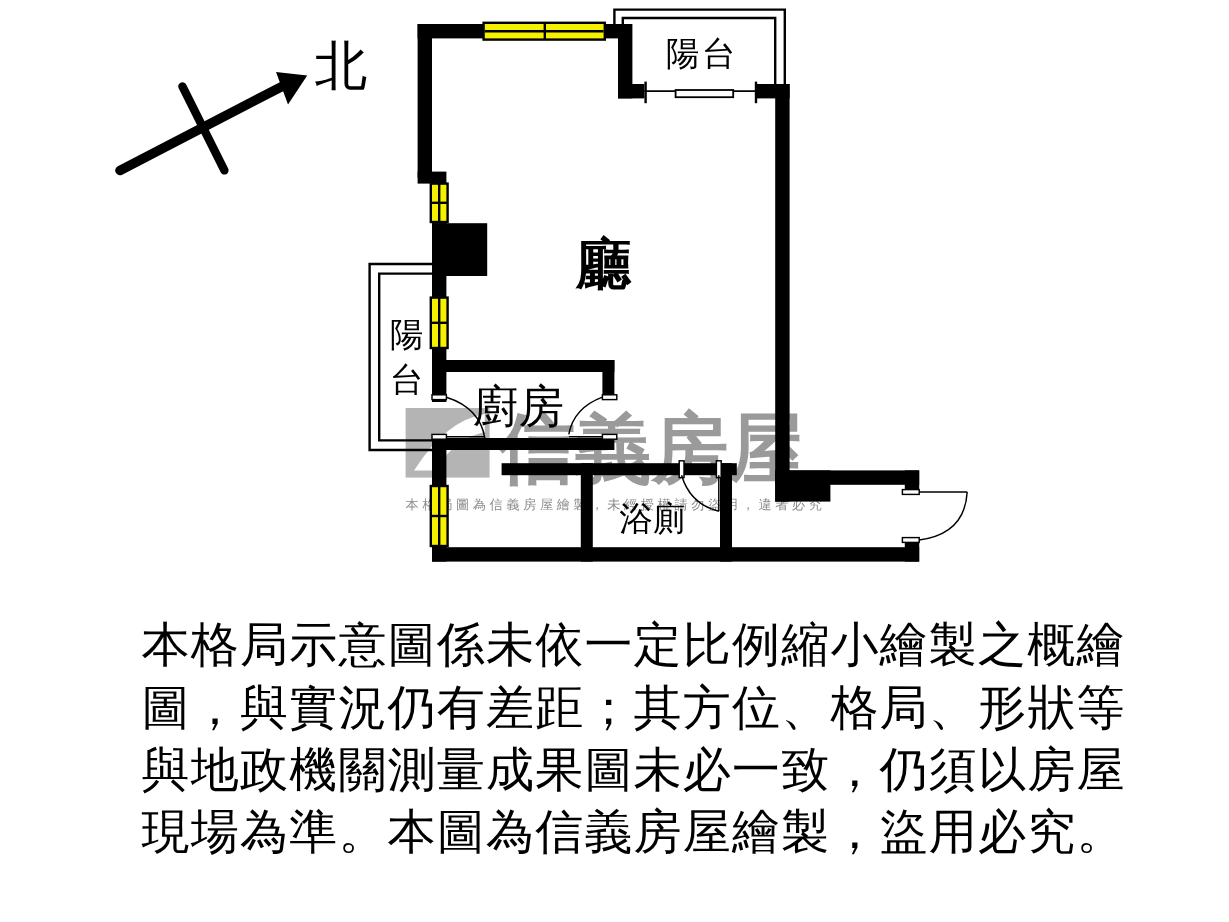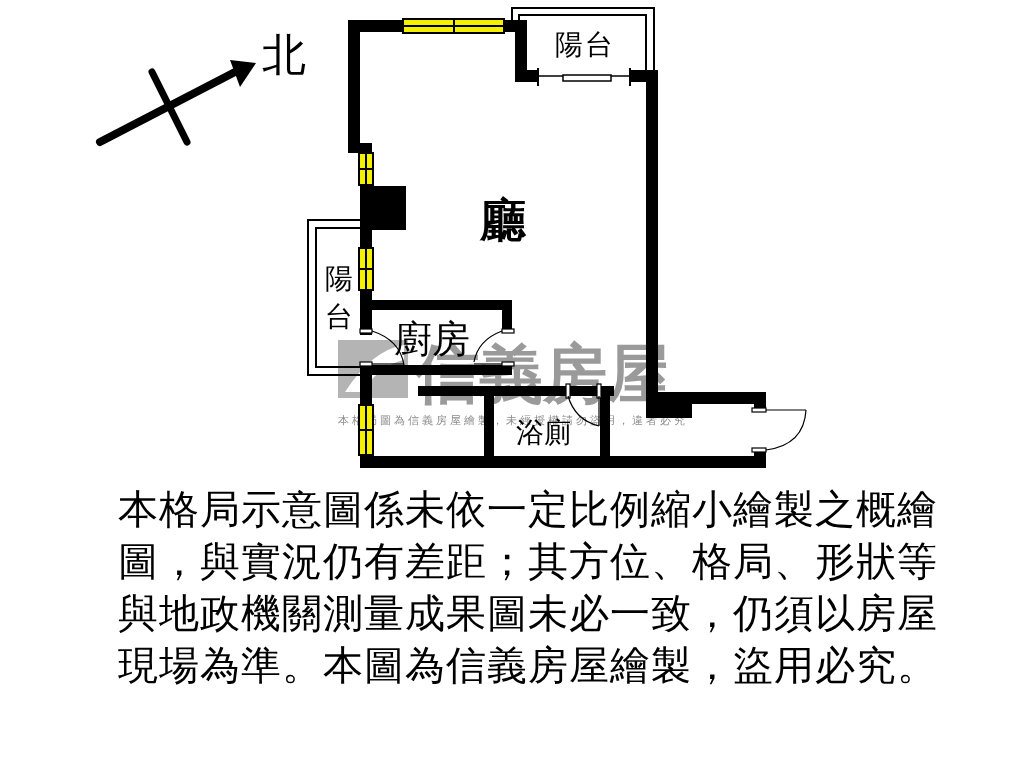--- a/index.html
+++ b/index.html
@@ -3,22 +3,22 @@
 <meta charset="utf-8">
 <style>
   html, body { margin: 0; padding: 0; background: #ffffff; }
   body { width: 1024px; height: 768px; position: relative; overflow: hidden;
          font-family: "DejaVu Sans", "Liberation Sans", sans-serif; }
   #plan { position: absolute; left: 0; top: 0; width: 1024px; height: 500px; }
   .room-label { font-family: "DejaVu Serif", "Liberation Serif", serif; fill: #000; }
   .wm-big { font-family: "DejaVu Sans", "Liberation Sans", sans-serif; fill: #9a9a9a; font-weight: bold; }
   .wm-small { font-family: "DejaVu Sans", "Liberation Sans", sans-serif; fill: #8c8c8c; letter-spacing: 3px; }
   .disclaimer {
-    position: absolute; left: 118px; top: 484px; width: 820px;
-    font-family: Liberation Serif, serif;
+    position: absolute; left: 118px; top: 512px; width: 820px;
+    font-family: Liberation Sans, sans-serif;
     font-size: 40px; line-height: 52px; color: #000; letter-spacing: 1px;
   }
 </style>
 </head>
 <body>
 
 <svg id="plan" viewBox="0 0 1024 500" xmlns="http://www.w3.org/2000/svg">
 
   <g>
     <line x1="100" y1="142" x2="235" y2="72" stroke="#000" stroke-width="8" stroke-linecap="round"></line>

